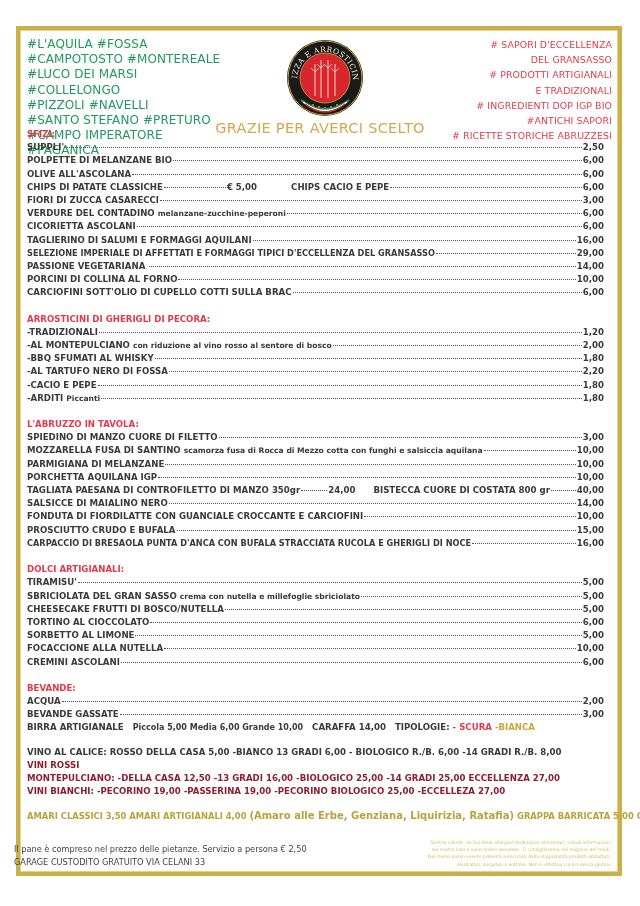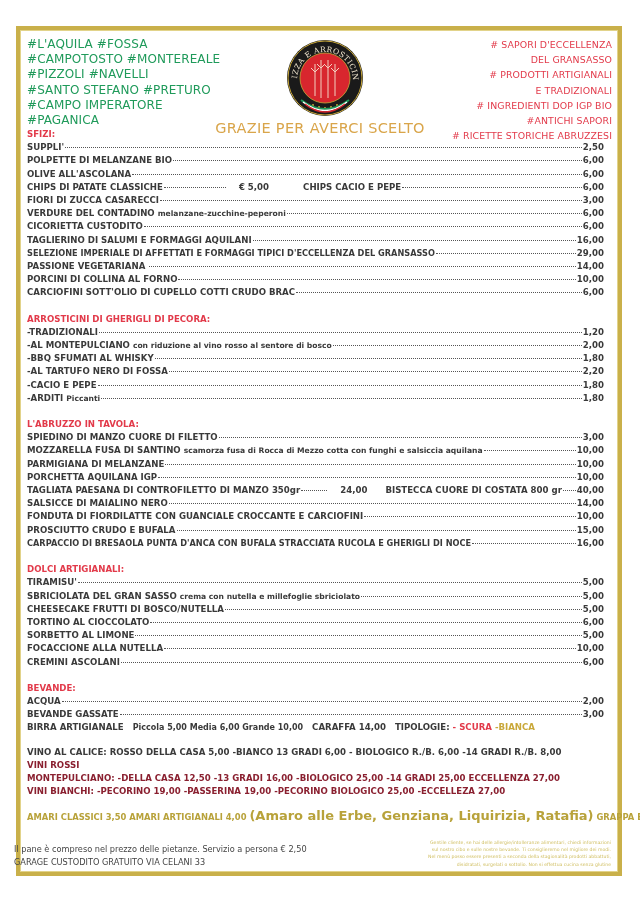--- a/index.html
+++ b/index.html
@@ -27,43 +27,44 @@
   .content { position: absolute; left: 27px; top: 128px; width: 577px; font-weight: bold; }
   .section-title { color: #e23a4a; font-size: 8.6px; line-height: 13.2px; }
   .row { display: flex; align-items: baseline; font-size: 8.6px; line-height: 13.2px; white-space: nowrap; }
   .row .name { flex: 0 0 auto; }
   .row .desc { font-size: 7.6px; flex: 0 0 auto; }
   .row .dots {
     flex: 1 1 auto; overflow: hidden; margin: 0 1px;
     border-bottom: 1px dotted #555; height: 1px; transform: translateY(-2px);
   }
   .row .price { flex: 0 0 auto; text-align: left; }
-  .row .mid { flex: 0 0 auto; margin-left: 12px; }
+  .row .mid { flex: 0 0 auto; margin-left: 0; }
   .gap-s { height: 11px; }
   .gap-m { height: 13px; }
   .line { font-size: 8.6px; line-height: 13.2px; white-space: nowrap; }
   .wine { color: #8a2030; }
   .scura { color: #e23a4a; }
   .bianca { color: #c9a83a; }
   .amari { color: #b8a23a; font-size: 8.4px; line-height: 13px; white-space: nowrap; }
-  .amari .small { font-size: 13px; }
+  .amari .small { font-size: 10px; }
   .footer-left { position: absolute; left: 14px; top: 843px; font-size: 8.2px; line-height: 12.5px; color: #444; }
   .footer-right {
     position: absolute; right: 29px; top: 839px; width: 200px; text-align: right;
     font-size: 4.6px; line-height: 7.2px; color: #cfbd5e;
   }
 </style>
 </head>
 <body>
 
 <div class="frame"></div>
 
 <div class="hashtags-left">
   <div>#L'AQUILA #FOSSA</div>
   <div>#CAMPOTOSTO #MONTEREALE</div>
+  <div>#LUCO DEI MARSI #COLLELONGO</div>
   <div>#PIZZOLI #NAVELLI</div>
   <div>#SANTO STEFANO #PRETURO</div>
   <div>#CAMPO IMPERATORE #PAGANICA</div>
 </div>
 
 <div class="hashtags-right">
   <div># SAPORI D'ECCELLENZA</div>
   <div>DEL GRANSASSO</div>
   <div># PRODOTTI ARTIGIANALI</div>
   <div>E TRADIZIONALI</div>
@@ -129,42 +130,42 @@
       <span class="dots"></span>
     <span class="price">6,00</span>
   </div>
   <div class="row">
       <span class="name">FIORI DI ZUCCA CASARECCI</span>
       <span class="dots"></span>
       <span class="price">3,00</span>
     </div>
   <div class="row"><span class="name">VERDURE DEL CONTADINO</span>&nbsp;<span class="desc">melanzane-zucchine-peperoni</span><span class="dots"></span><span class="price">6,00</span></div>
   <div class="row">
-      <span class="name">CICORIETTA CUSTODITO</span>
+      <span class="name">CICORIETTA ASCOLANI</span>
       <span class="dots"></span>
       <span class="price">6,00</span>
     </div>
   <div class="row">
       <span class="name">TAGLIERINO DI SALUMI E FORMAGGI AQUILANI</span>
       <span class="dots"></span>
       <span class="price">16,00</span>
     </div>
   <div class="row">
       <span class="name" style="font-size:8.2px;">SELEZIONE IMPERIALE DI AFFETTATI  E FORMAGGI TIPICI D'ECCELLENZA DEL GRANSASSO</span>
       <span class="dots"></span>
       <span class="price">29,00</span>
     </div>
   <div class="row"><span class="name">PASSIONE  VEGETARIANA</span>&nbsp;<span class="dots"></span><span class="price">14,00</span></div>
   <div class="row">
       <span class="name">PORCINI DI COLLINA AL FORNO</span>
       <span class="dots"></span>
       <span class="price">10,00</span>
     </div>
   <div class="row">
-      <span class="name">CARCIOFINI SOTT'OLIO DI CUPELLO COTTI CRUDO BRAC</span>
+      <span class="name">CARCIOFINI SOTT'OLIO DI CUPELLO COTTI SULLA BRAC</span>
       <span class="dots"></span>
       <span class="price">6,00</span>
     </div>
 
   <div class="gap-m"></div>
 
   <div class="section-title">ARROSTICINI DI GHERIGLI DI PECORA:</div>
   <div class="row">
       <span class="name">-TRADIZIONALI</span>
       <span class="dots"></span>

